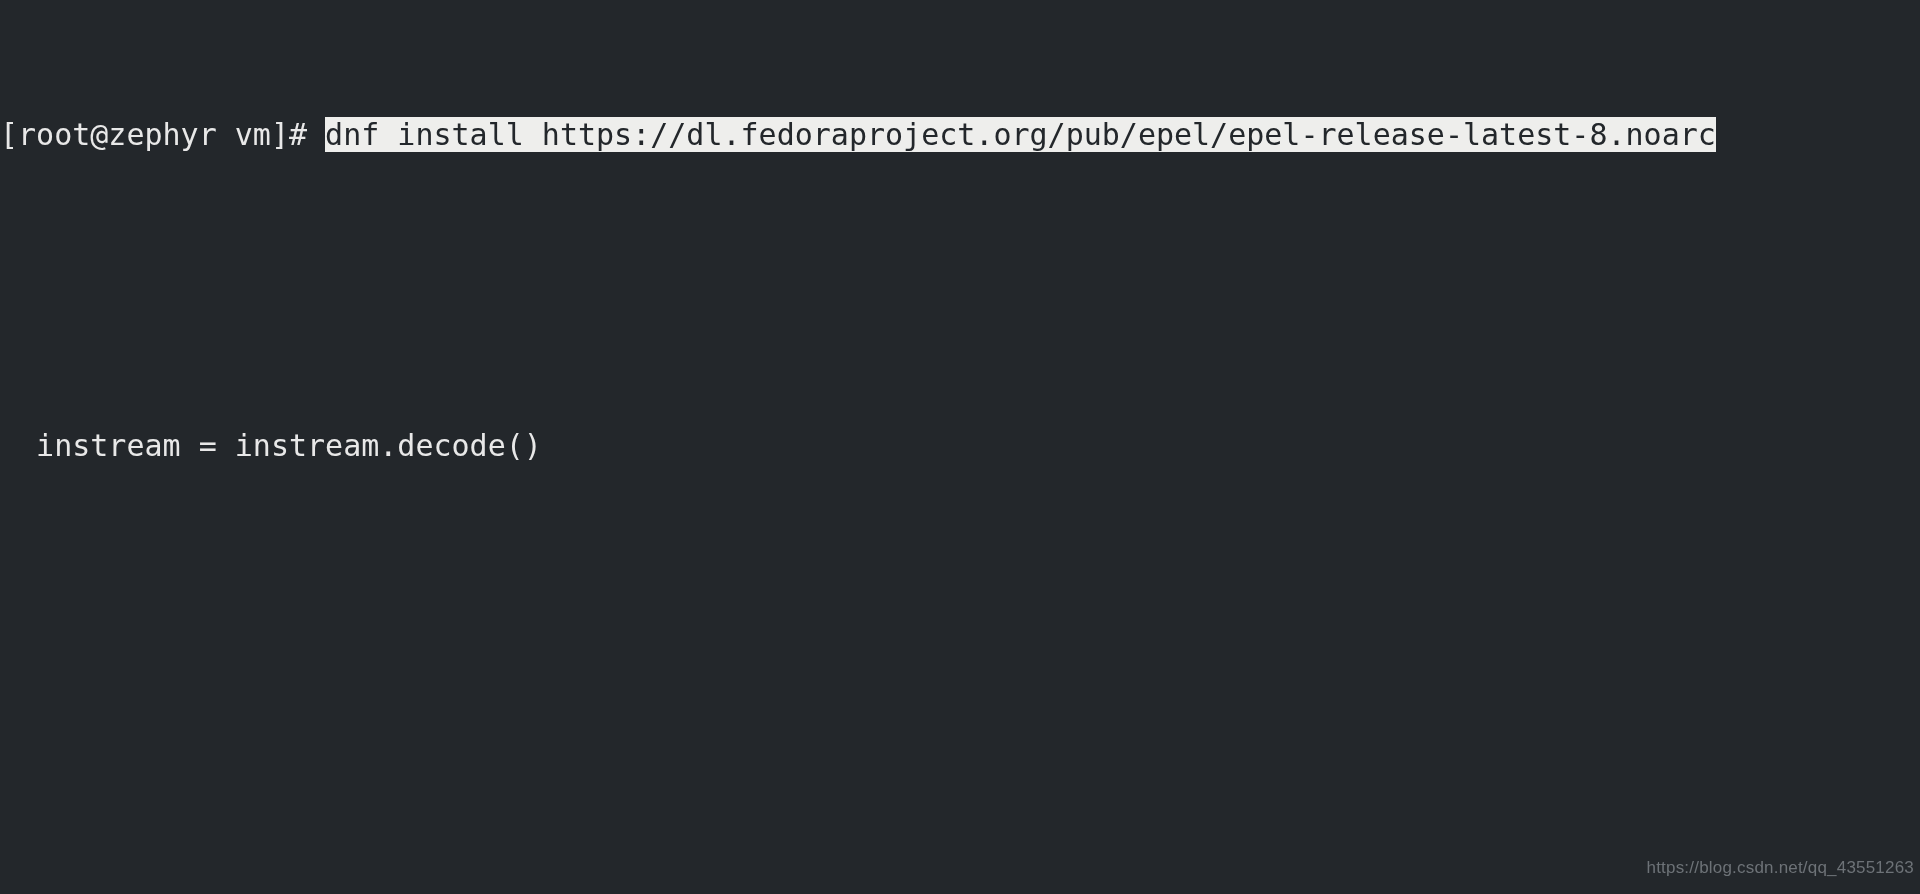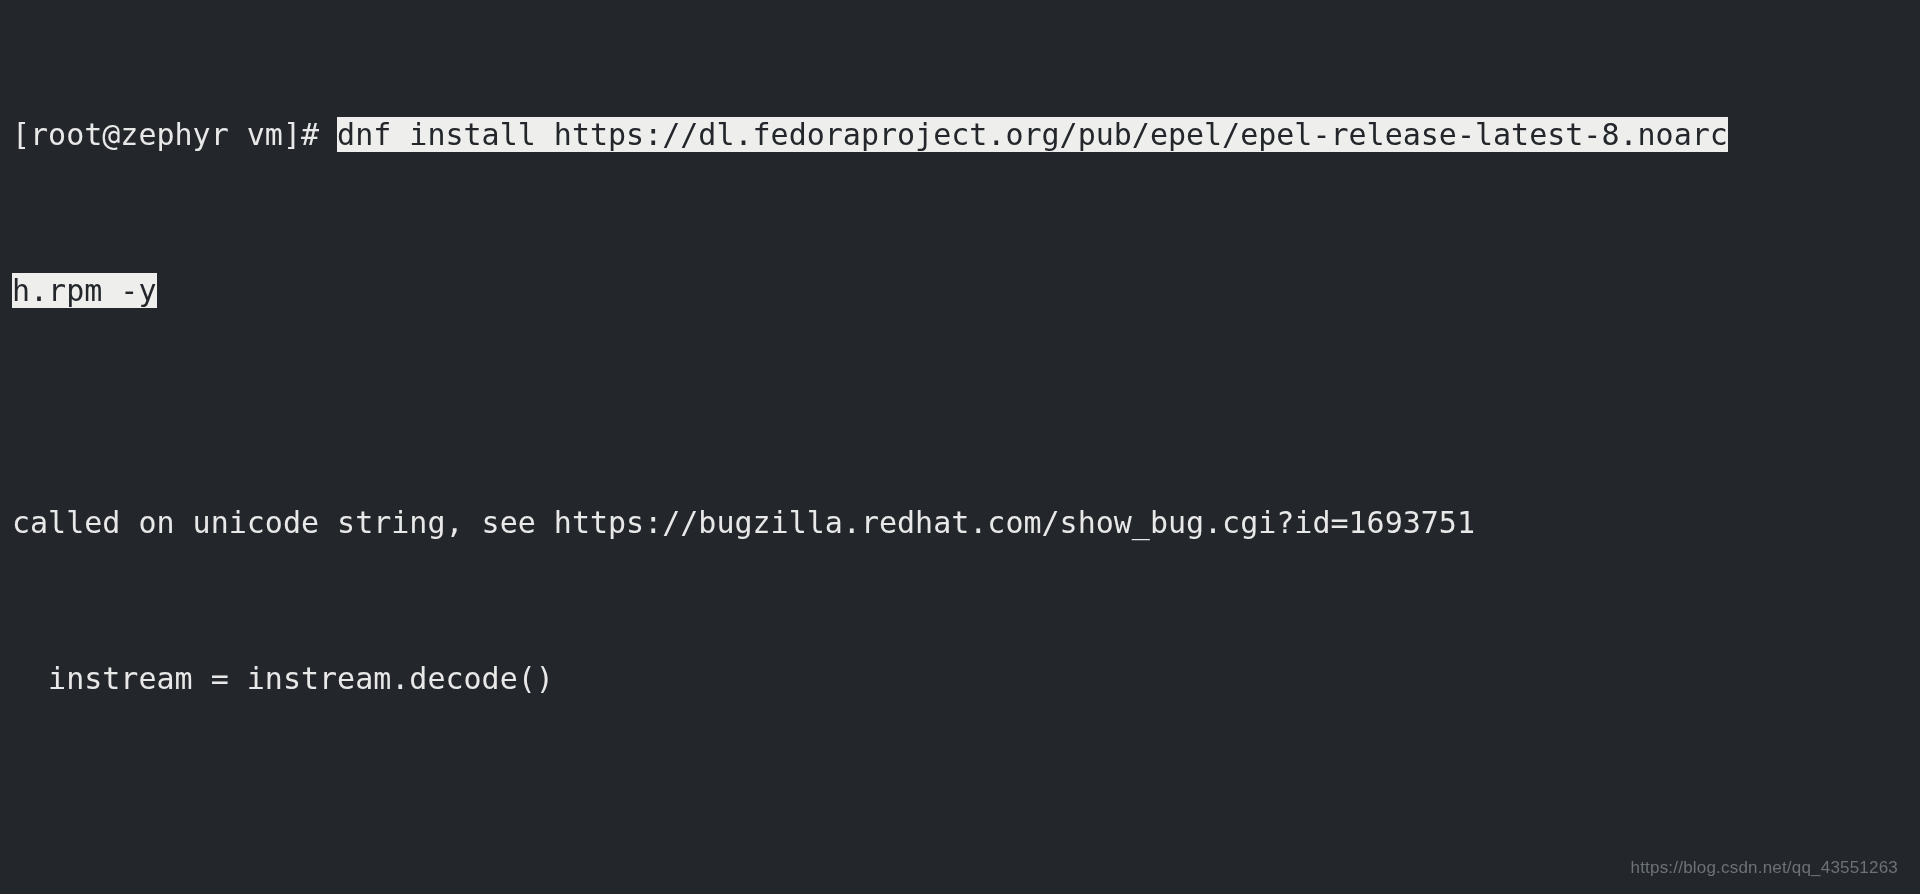--- a/index.html
+++ b/index.html
@@ -25,51 +25,48 @@
     position: absolute;
     left: 0;
     top: 0;
     padding: 0;
     white-space: pre;
   }
   .line {
     height: 38.8px;
     white-space: pre;
     display: block;
-    padding-left: 12px;
   }
   .seg { white-space: pre; }
   .sel {
     background: #eeeeec;
     color: #23272b;
   }
   .watermark {
     position: absolute;
-    right: 22px;
+    right: 6px;
     bottom: 6px;
     font-family: "Liberation Sans", sans-serif;
     font-size: 17px;
     color: #6d7277;
     letter-spacing: 0.2px;
     white-space: pre;
   }
 </style>
 </head>
 <body>
 
 <div id="terminal">
   <div id="screen">
 
     <div class="line"><span class="seg">[root@zephyr vm]# </span><span class="seg sel">dnf install https://dl.fedoraproject.org/pub/epel/epel-release-latest-8.noarc</span></div>
 
-    <div class="line"><span class="seg sel">h.rpm -y</span></div>
 
 
 
-    <div class="line">called on unicode string, see https://bugzilla.redhat.com/show_bug.cgi?id=1693751</div>
 
     <div class="line">  instream = instream.decode()</div>
 
     
 
     
 
     
 
     

